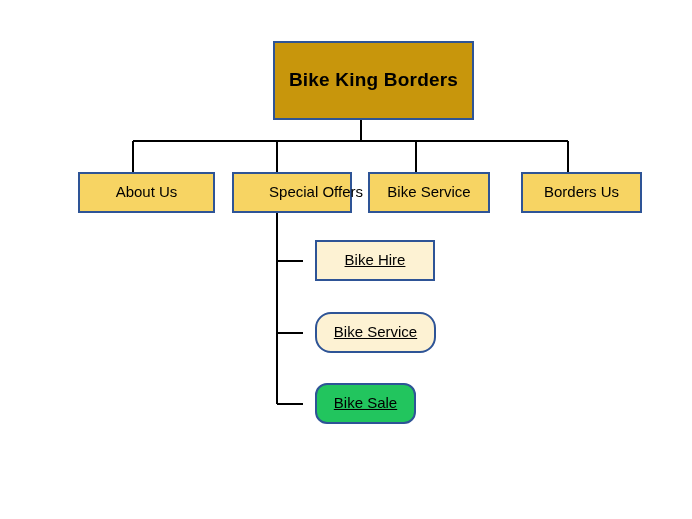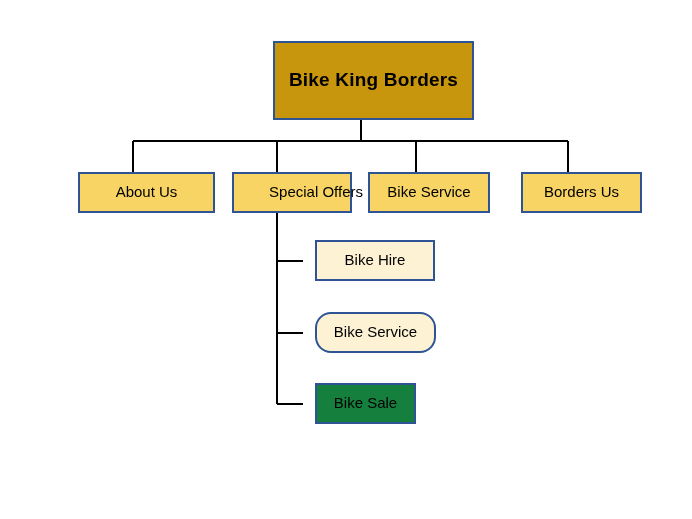--- a/index.html
+++ b/index.html
@@ -47,20 +47,21 @@
   }
   .node-l2 {
     background: #F7D463;
     font-size: 15px;
     font-weight: normal;
   }
   .node-l3 {
     background: #FDF2D3;
     font-size: 15px;
     font-weight: normal;
+    text-decoration: underline;
   }
 </style>
 </head>
 <body>
 
 <div id="canvas" style="background: rgb(255, 255, 255);">
 
   <svg class="connectors" viewBox="0 0 692 519" xmlns="http://www.w3.org/2000/svg">
     <g stroke="#000000" stroke-width="2.5" fill="none" shape-rendering="crispEdges">
 
@@ -83,15 +84,15 @@
 
   <div class="node node-root" style="left: 261px; top: 41px; width: 201px; height: 79px; border-color: rgb(46, 84, 150); background: rgb(200, 150, 12);">Bike King Borders</div>
 
   <div class="node node-l2" style="left: 66px; top: 172px; width: 137px; height: 41px; border-color: rgb(46, 84, 150); background: rgb(247, 212, 99);">About Us</div>
   <div class="node node-l2" style="left: 220px; top: 172px; width: 120px; height: 41px; border-color: rgb(46, 84, 150); background: rgb(247, 212, 99); padding-left: 48px;">Special Offers</div>
   <div class="node node-l2" style="left: 356px; top: 172px; width: 122px; height: 41px; border-color: rgb(46, 84, 150); background: rgb(247, 212, 99);">Bike Service</div>
   <div class="node node-l2" style="left: 509px; top: 172px; width: 121px; height: 41px; border-color: rgb(46, 84, 150); background: rgb(247, 212, 99);">Borders Us</div>
 
   <div class="node node-l3" style="left: 303px; top: 240px; width: 120px; height: 41px; border-color: rgb(46, 84, 150); background: rgb(253, 242, 211);">Bike Hire</div>
   <div class="node node-l3" style="left: 303px; top: 312px; width: 121px; height: 41px; border-color: rgb(46, 84, 150); background: rgb(253, 242, 211); border-radius: 16px;">Bike Service</div>
-  <div class="node node-l3" style="left: 303px; top: 383px; width: 101px; height: 41px; border-color: rgb(46, 84, 150); background: #15803d;">Bike Sale</div>
+  <div class="node node-l3" style="left: 303px; top: 383px; width: 101px; height: 41px; border-color: rgb(46, 84, 150); background: #22c55e; border-radius: 12px;">Bike Sale</div>
 
 </div>
 
 </body></html>

